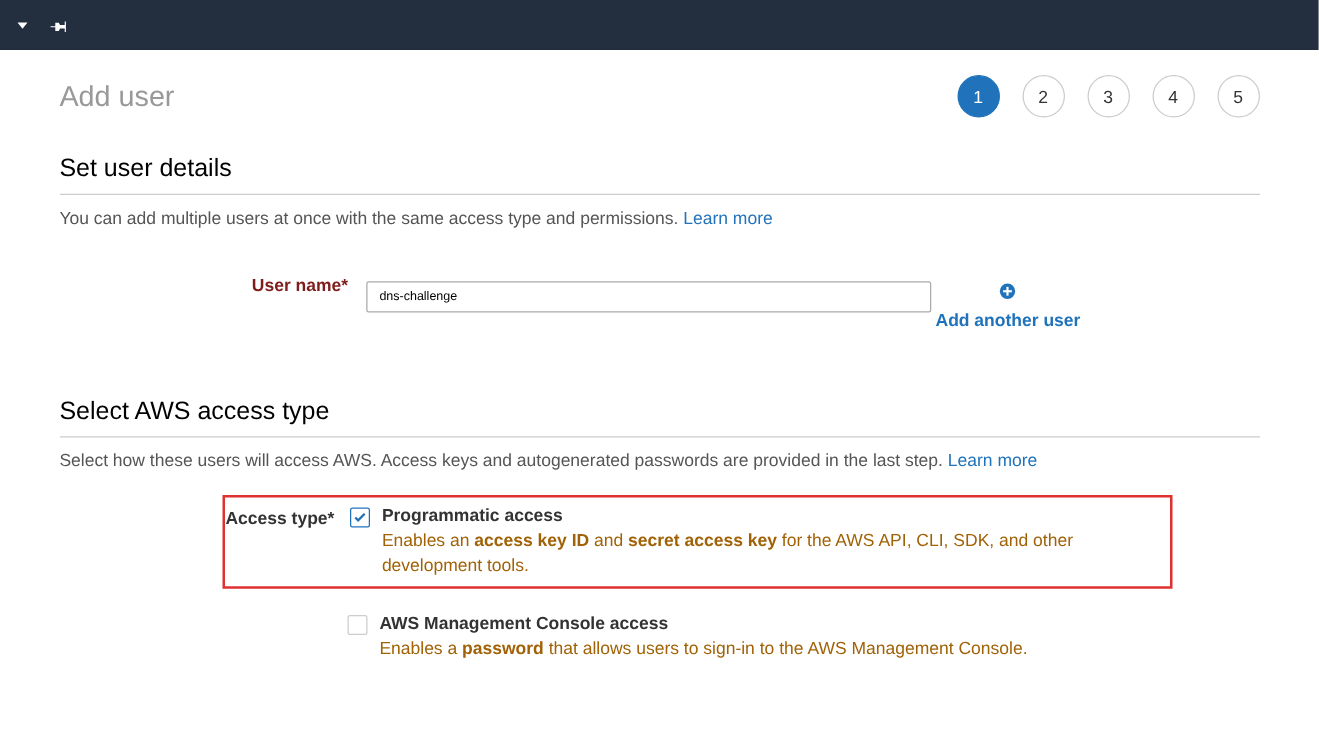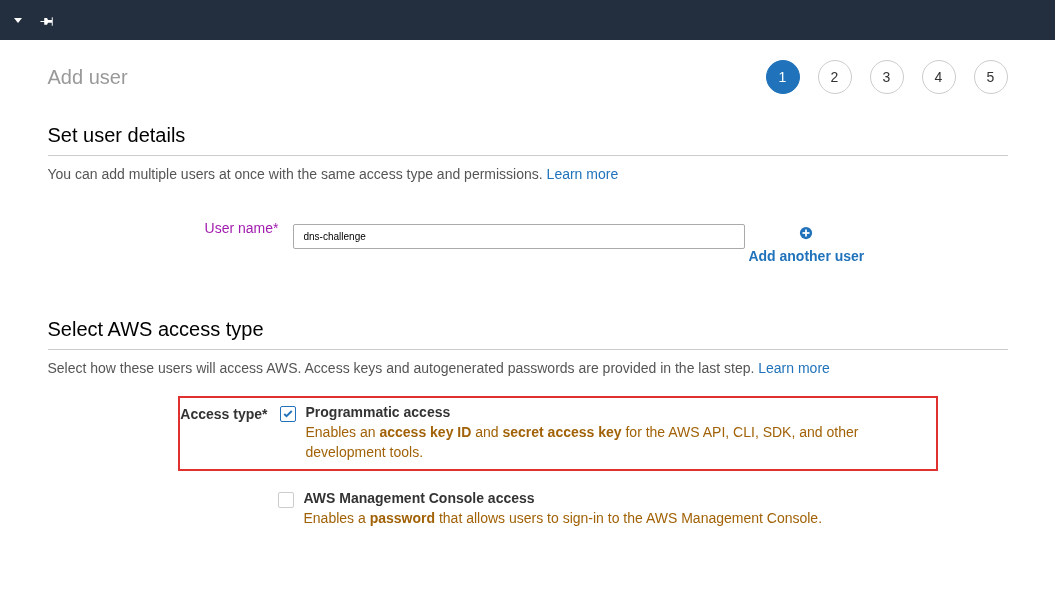--- a/index.html
+++ b/index.html
@@ -39,21 +39,21 @@
     padding: 20px 30px 40px 30px;
   }
   .header-row {
     display: flex;
     justify-content: space-between;
     align-items: center;
     margin-bottom: 30px;
   }
   h1.page-title {
     font-weight: 300;
-    font-size: 20px;
+    font-size: 23px;
     color: #999;
     margin: 0;
   }
   .steps {
     display: flex;
     gap: 18px;
   }
   .step {
     width: 34px;
     height: 34px;
@@ -94,22 +94,22 @@
   .form-row {
     display: flex;
     align-items: flex-start;
     margin-bottom: 14px;
   }
   .form-label {
     flex: 0 0 245px;
     text-align: right;
     padding-right: 14px;
     padding-top: 8px;
-    font-weight: 400;
-    color: #a21caf;
+    font-weight: 700;
+    color: #7f1d1d;
     box-sizing: border-box;
   }
   .form-field {
     flex: 1;
   }
   .text-input {
     width: 430px;
     padding: 6px 10px;
     border: 1px solid #aaa;
     border-radius: 2px;

